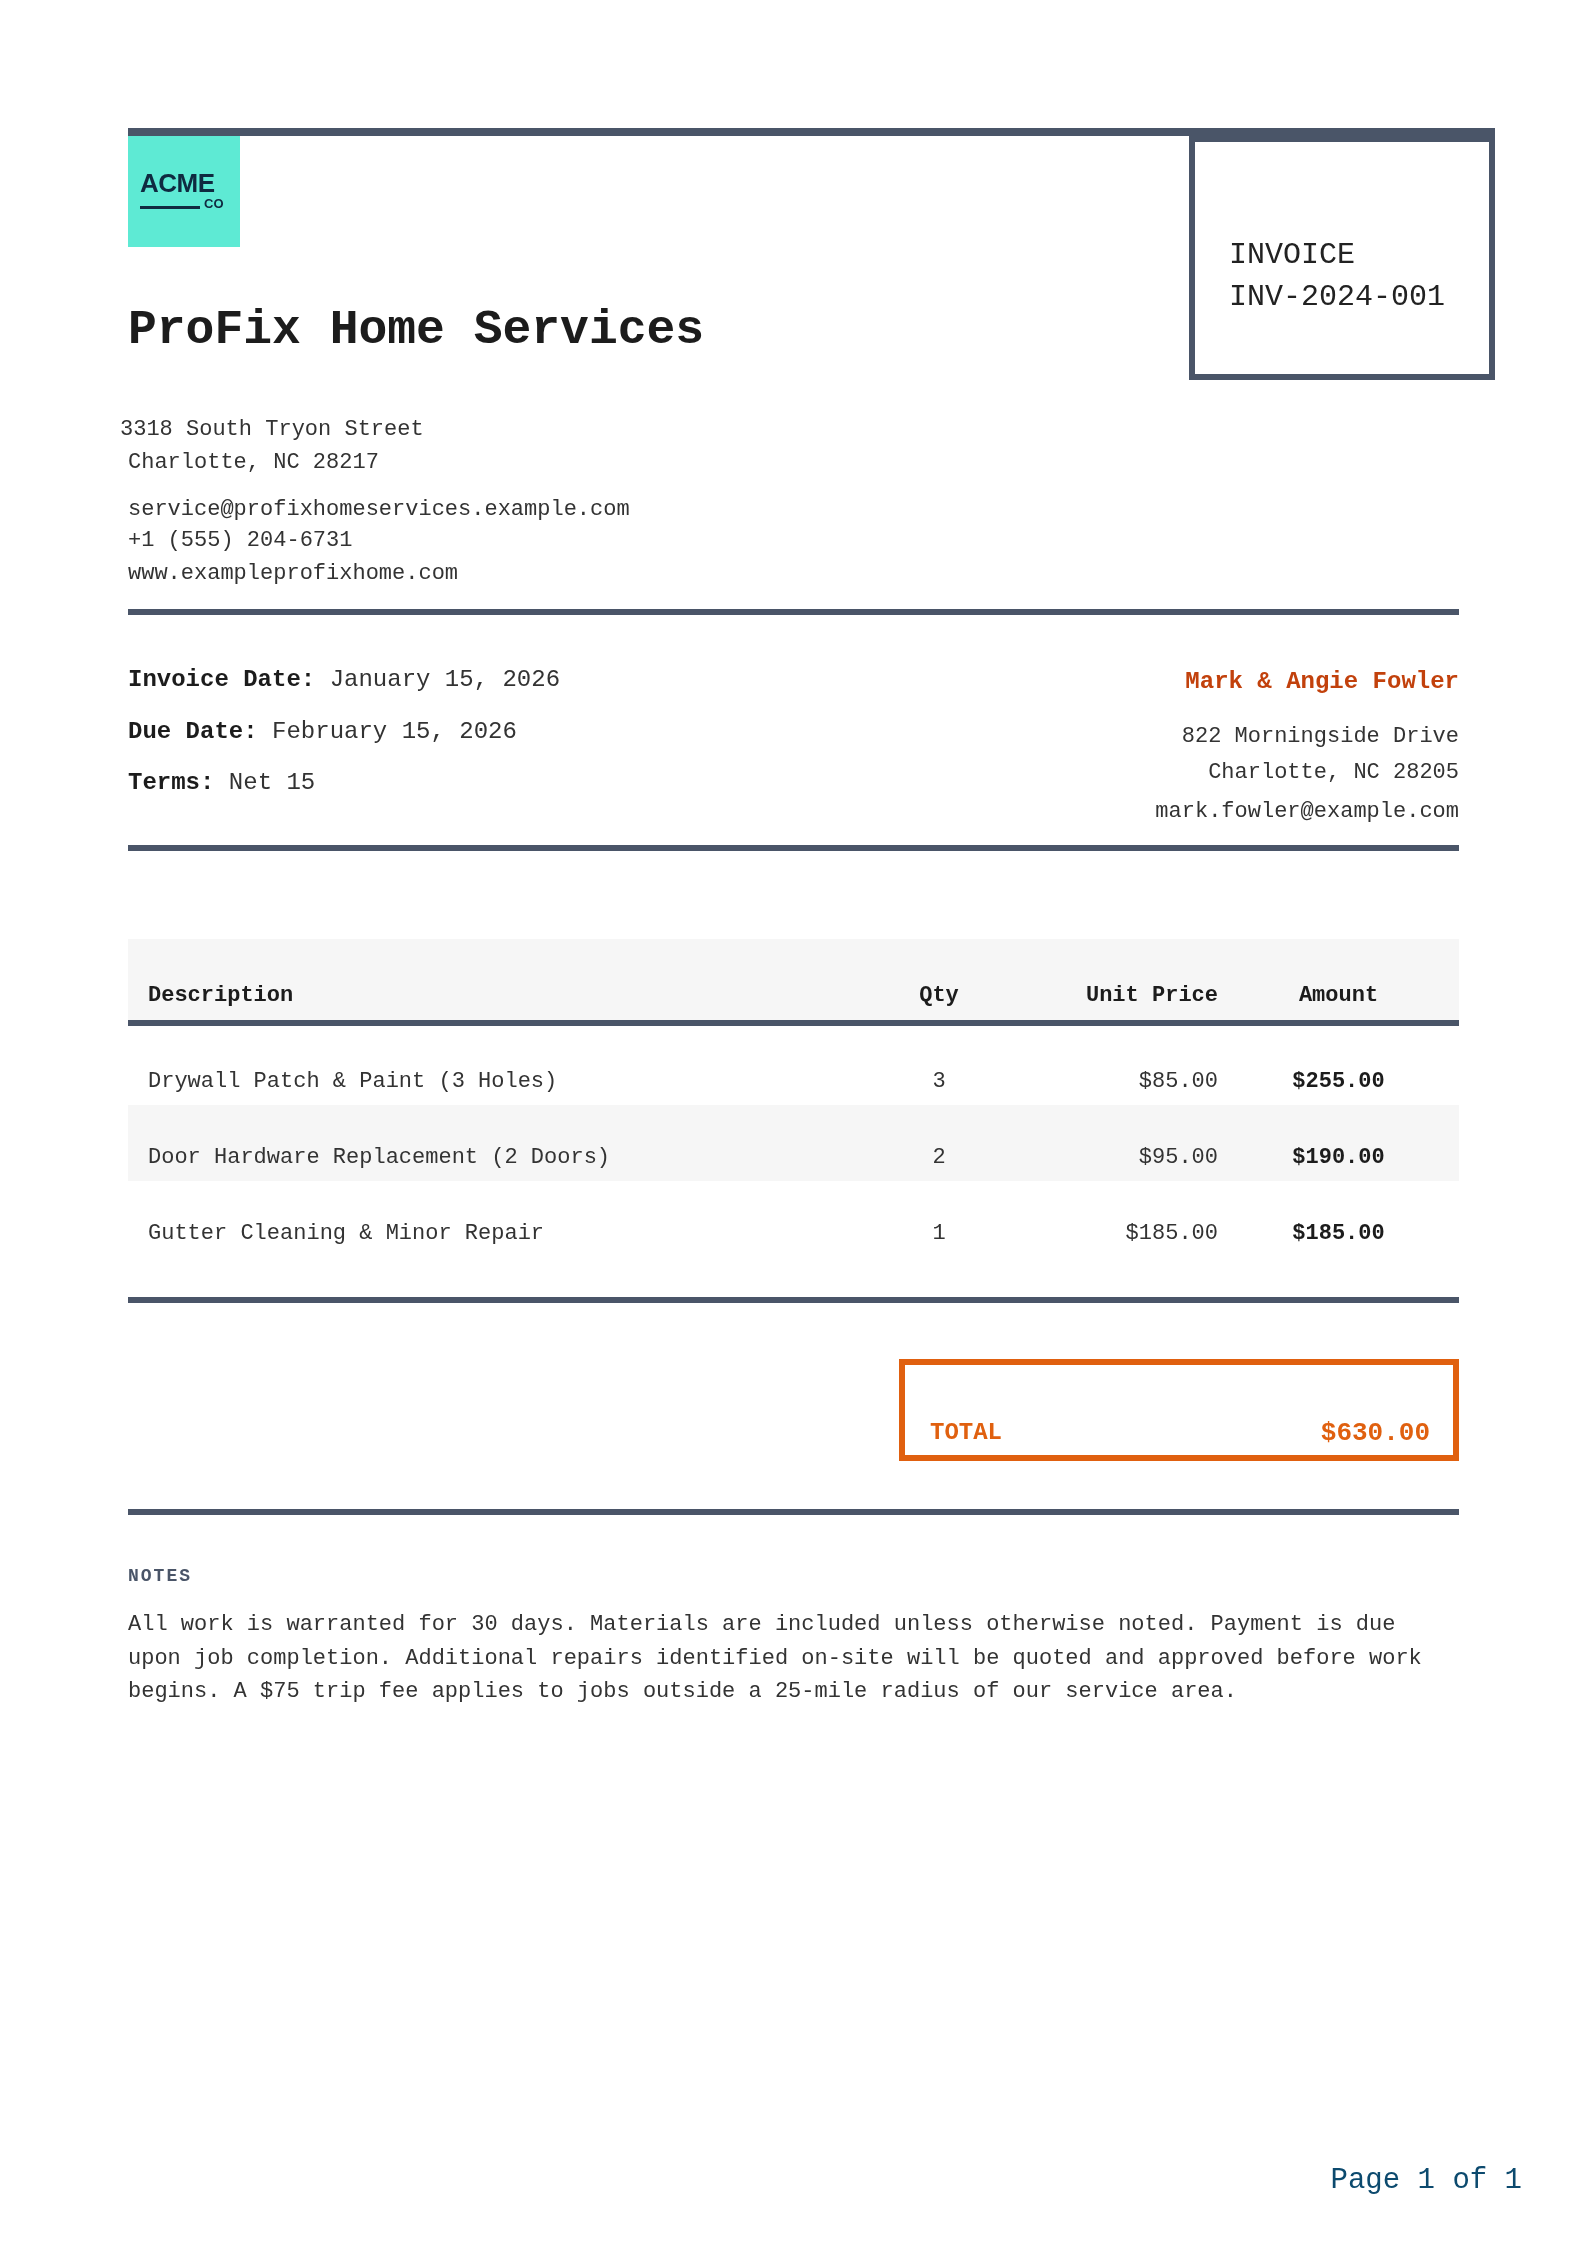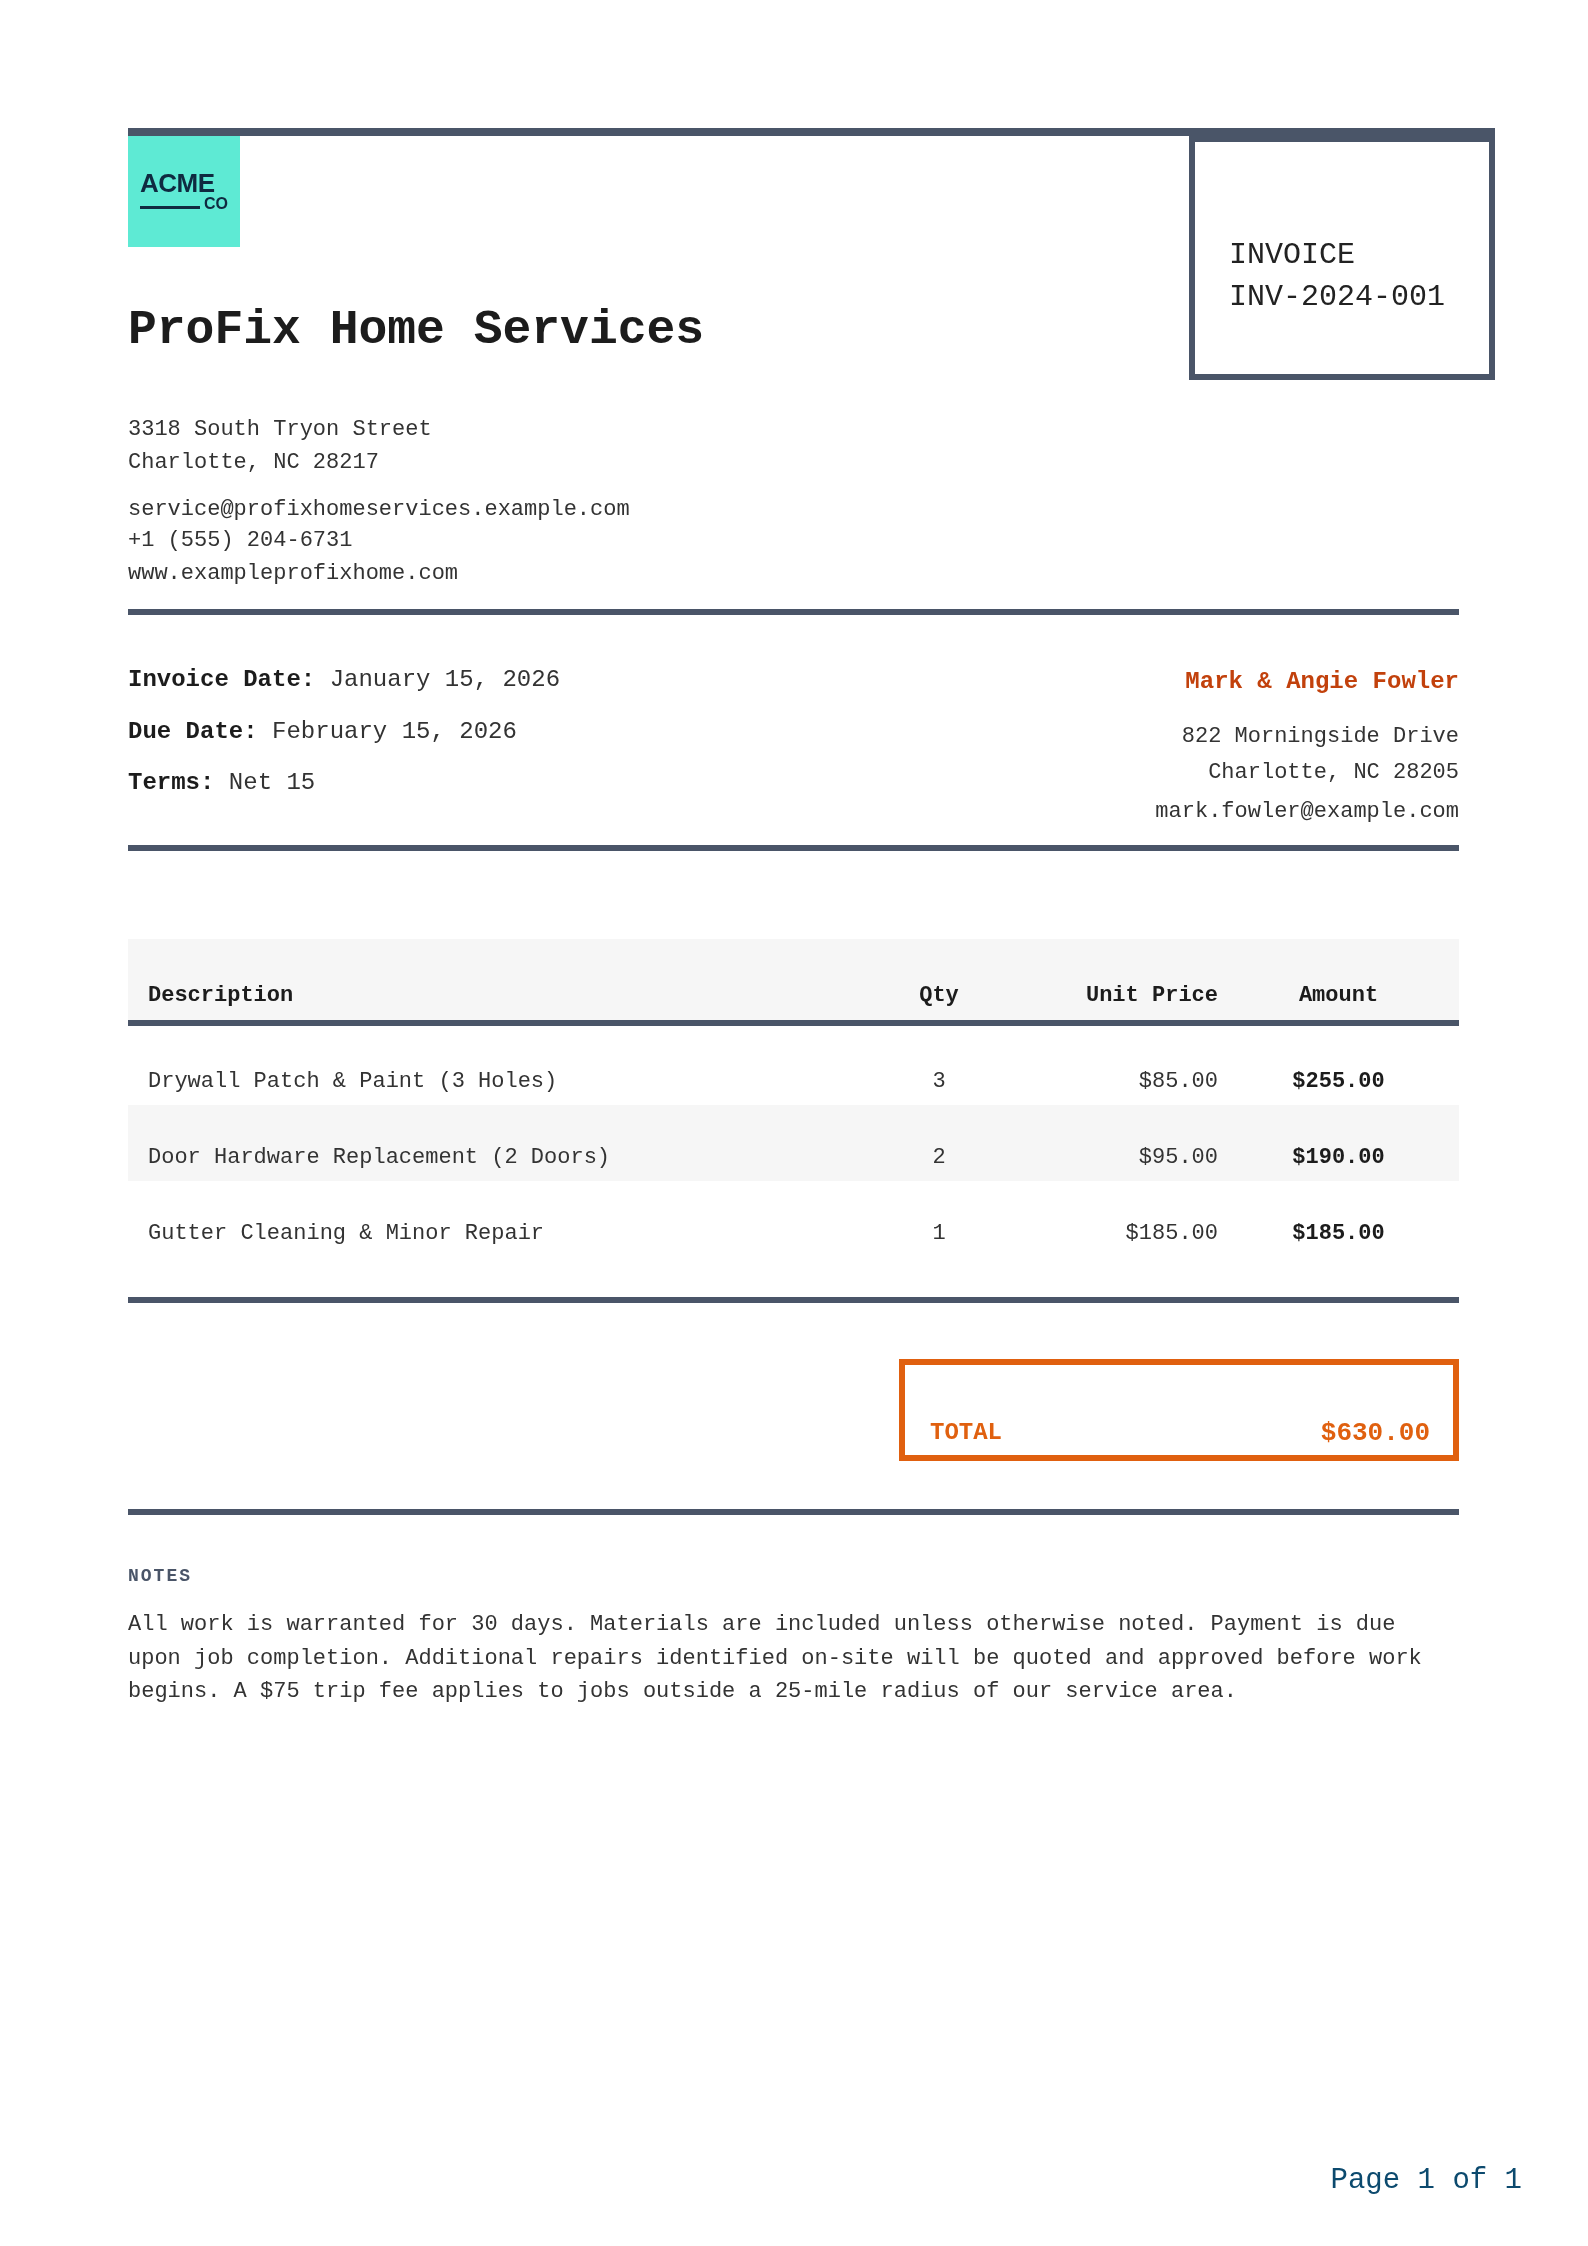--- a/index.html
+++ b/index.html
@@ -6,21 +6,21 @@
   body { width:1588px; height:2246px; position:relative; overflow:hidden;
          font-family:"Liberation Mono","DejaVu Sans Mono",monospace; color:#222; }
   .abs { position:absolute; }
   .bar { background:#4a5568; }
   .topbar { left:128px; top:128px; width:1331px; height:8px; }
   .logo { left:128px; top:136px; width:112px; height:111px; background:#5eead4; }
   .logo .acme { position:absolute; left:12px; top:34px; font-family:"Liberation Sans","DejaVu Sans",sans-serif;
     font-weight:bold; font-size:26px; color:#0f2a40; letter-spacing:-0.5px; line-height:26px; }
   .logo .rule { position:absolute; left:12px; top:70px; width:60px; height:3px; background:#0f2a40; }
   .logo .co { position:absolute; left:76px; top:62px; font-family:"Liberation Sans","DejaVu Sans",sans-serif;
-    font-weight:bold; font-size:16px; color:#0f2a40; line-height:12px; }
+    font-weight:bold; font-size:13px; color:#0f2a40; line-height:12px; }
   .invbox { left:1153px; top:128px; width:294px; height:232px; border:6px solid #4a5568; border-top-width:14px; background:#fff;margin-left:36px; }
   .invbox .l1 { position:absolute; left:34px; top:96px; font-size:30px; line-height:34px; color:#222; }
   .invbox .l2 { position:absolute; left:34px; top:138px; font-size:30px; line-height:34px; color:#222; }
   .title { left:128px; top:300px; font-size:48px; font-weight:bold; line-height:60px; color:#1c1c1c; }
   .small { font-size:22px; line-height:33px; color:#333; }
   .divider { left:128px; width:1331px; height:6px; }
   .meta-row { left:128px; font-size:24px; line-height:30px; color:#333; }
   .meta-row b { color:#1c1c1c; }
   .right { right:129px; text-align:right; }
   .client-name { font-size:24px; font-weight:bold; line-height:30px; color:#c2410c; }
@@ -52,21 +52,21 @@
   <span class="co">CO</span>
 </div>
 
 <div class="abs invbox">
   <div class="l1">INVOICE</div>
   <div class="l2">INV-2024-001</div>
 </div>
 
 <div class="abs title">ProFix Home Services</div>
 
-<div class="abs small" style="left:128px; top:413px;">3318 South Tryon Street</div>
+<div class="abs small" style="left:120px; top:413px;">3318 South Tryon Street</div>
 <div class="abs small" style="left:128px; top:446px;">Charlotte, NC 28217</div>
 <div class="abs small" style="left:128px; top:493px;">service@profixhomeservices.example.com</div>
 <div class="abs small" style="left:128px; top:524px;">+1 (555) 204-6731</div>
 <div class="abs small" style="left:128px; top:557px;">www.exampleprofixhome.com</div>
 
 <div class="abs bar divider" style="top:609px;"></div>
 
 <div class="abs meta-row" style="top:665px;">
   <b>Invoice Date:</b>
   <span>January 15, 2026</span>

